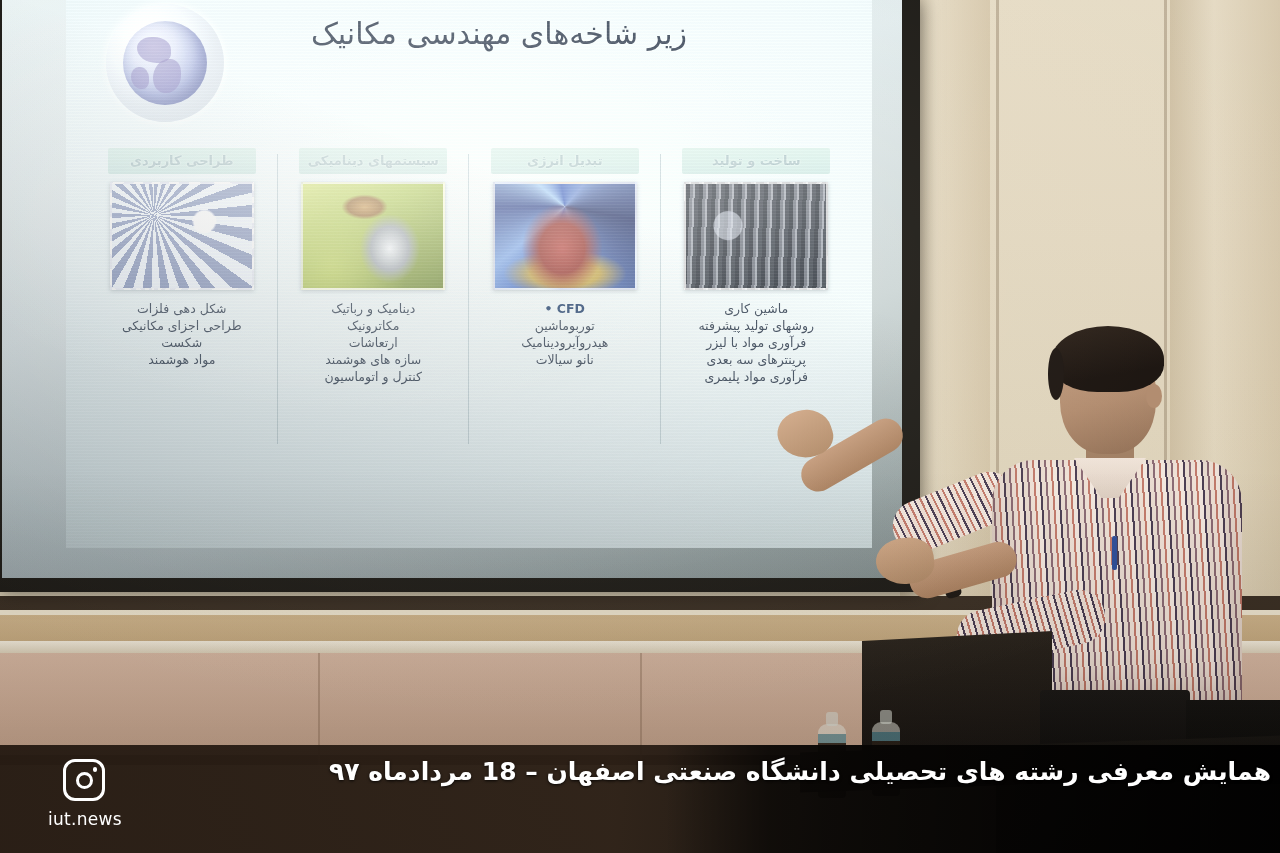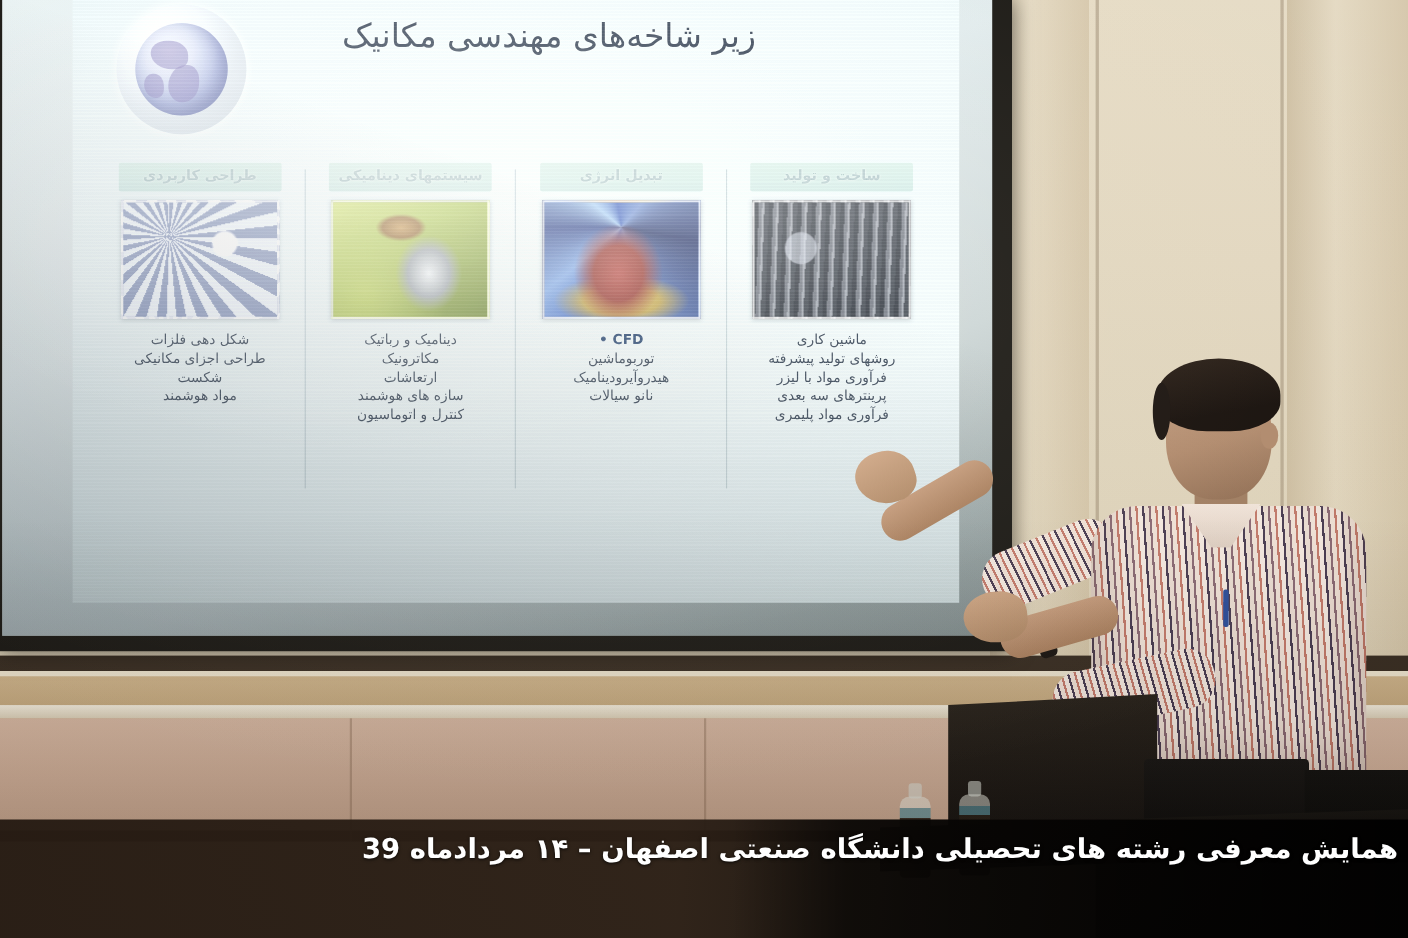--- a/index.html
+++ b/index.html
@@ -569,21 +569,30 @@
   <div class="monitor-back"></div>
   <div class="monitor-back2"></div>
   <div class="bottle b1"></div>
   <div class="bottle b2"></div>
   <div class="table-front"></div>
 
   <div id="photo-grade"></div>
 
   <div id="caption-bar">
     <div class="caption-text-wrap">
-      <div id="caption-title">همایش معرفی رشته های تحصیلی دانشگاه صنعتی اصفهان – ۱۴ مردادماه 39</div>
+      <div id="caption-title">همایش معرفی رشته های تحصیلی دانشگاه صنعتی اصفهان – 18 مردادماه ۹۷</div>
     </div>
 
     <div id="socials">
 
+      <div class="social">
+        <div class="social-glyph">
+          <div class="glyph-instagram">
+            <div class="ig-lens"></div>
+            <div class="ig-dot"></div>
+          </div>
+        </div>
+        <div class="social-label">iut.news</div>
+      </div>
     </div>
   </div>
 
 </div>
 
 </body></html>

